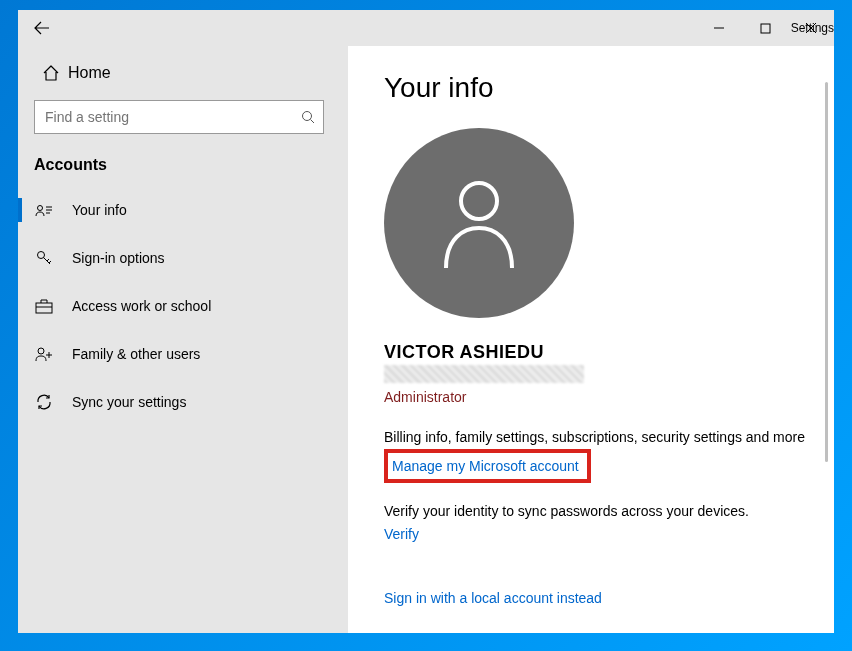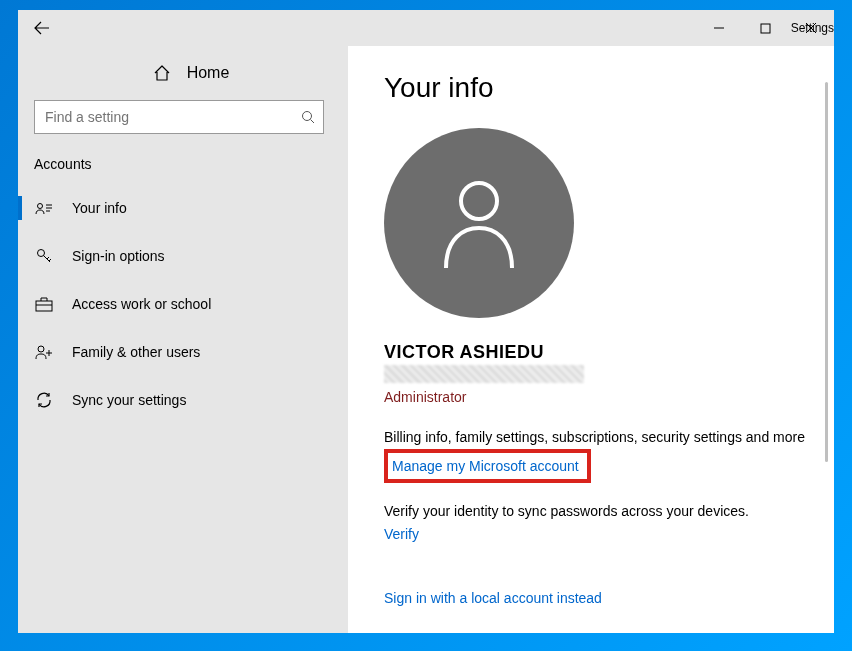--- a/index.html
+++ b/index.html
@@ -67,25 +67,24 @@
       width: 330px;
       background: #e6e6e6;
       padding-top: 6px;
       display: flex;
       flex-direction: column;
     }
     .home-row {
       display: flex;
       align-items: center;
       height: 42px;
-      padding-left: 16px;
-      gap: 16px;
+      padding-left: 24px;
+      gap: 8px;
       cursor: pointer;
       margin-bottom: 6px;
-      justify-content: center;
     }
     .search-wrap {
       padding: 0 0 0 16px;
       margin-bottom: 14px;
     }
     .search-box {
       width: 290px;
       height: 34px;
       border: 1px solid #999;
       background: #fff;
@@ -95,22 +94,22 @@
     }
     .search-input {
       flex: 1;
       border: none;
       outline: none;
       font-size: 14px;
       background: transparent;
       color: #555;
     }
     .section-label {
-      font-size: 14px;
-      font-weight: 400;
+      font-size: 16px;
+      font-weight: 700;
       padding: 8px 8px 14px 16px;
       color: #000;
     }
     .nav-item {
       display: flex;
       align-items: center;
       height: 44px;
       padding-left: 16px;
       gap: 18px;
       cursor: pointer;

